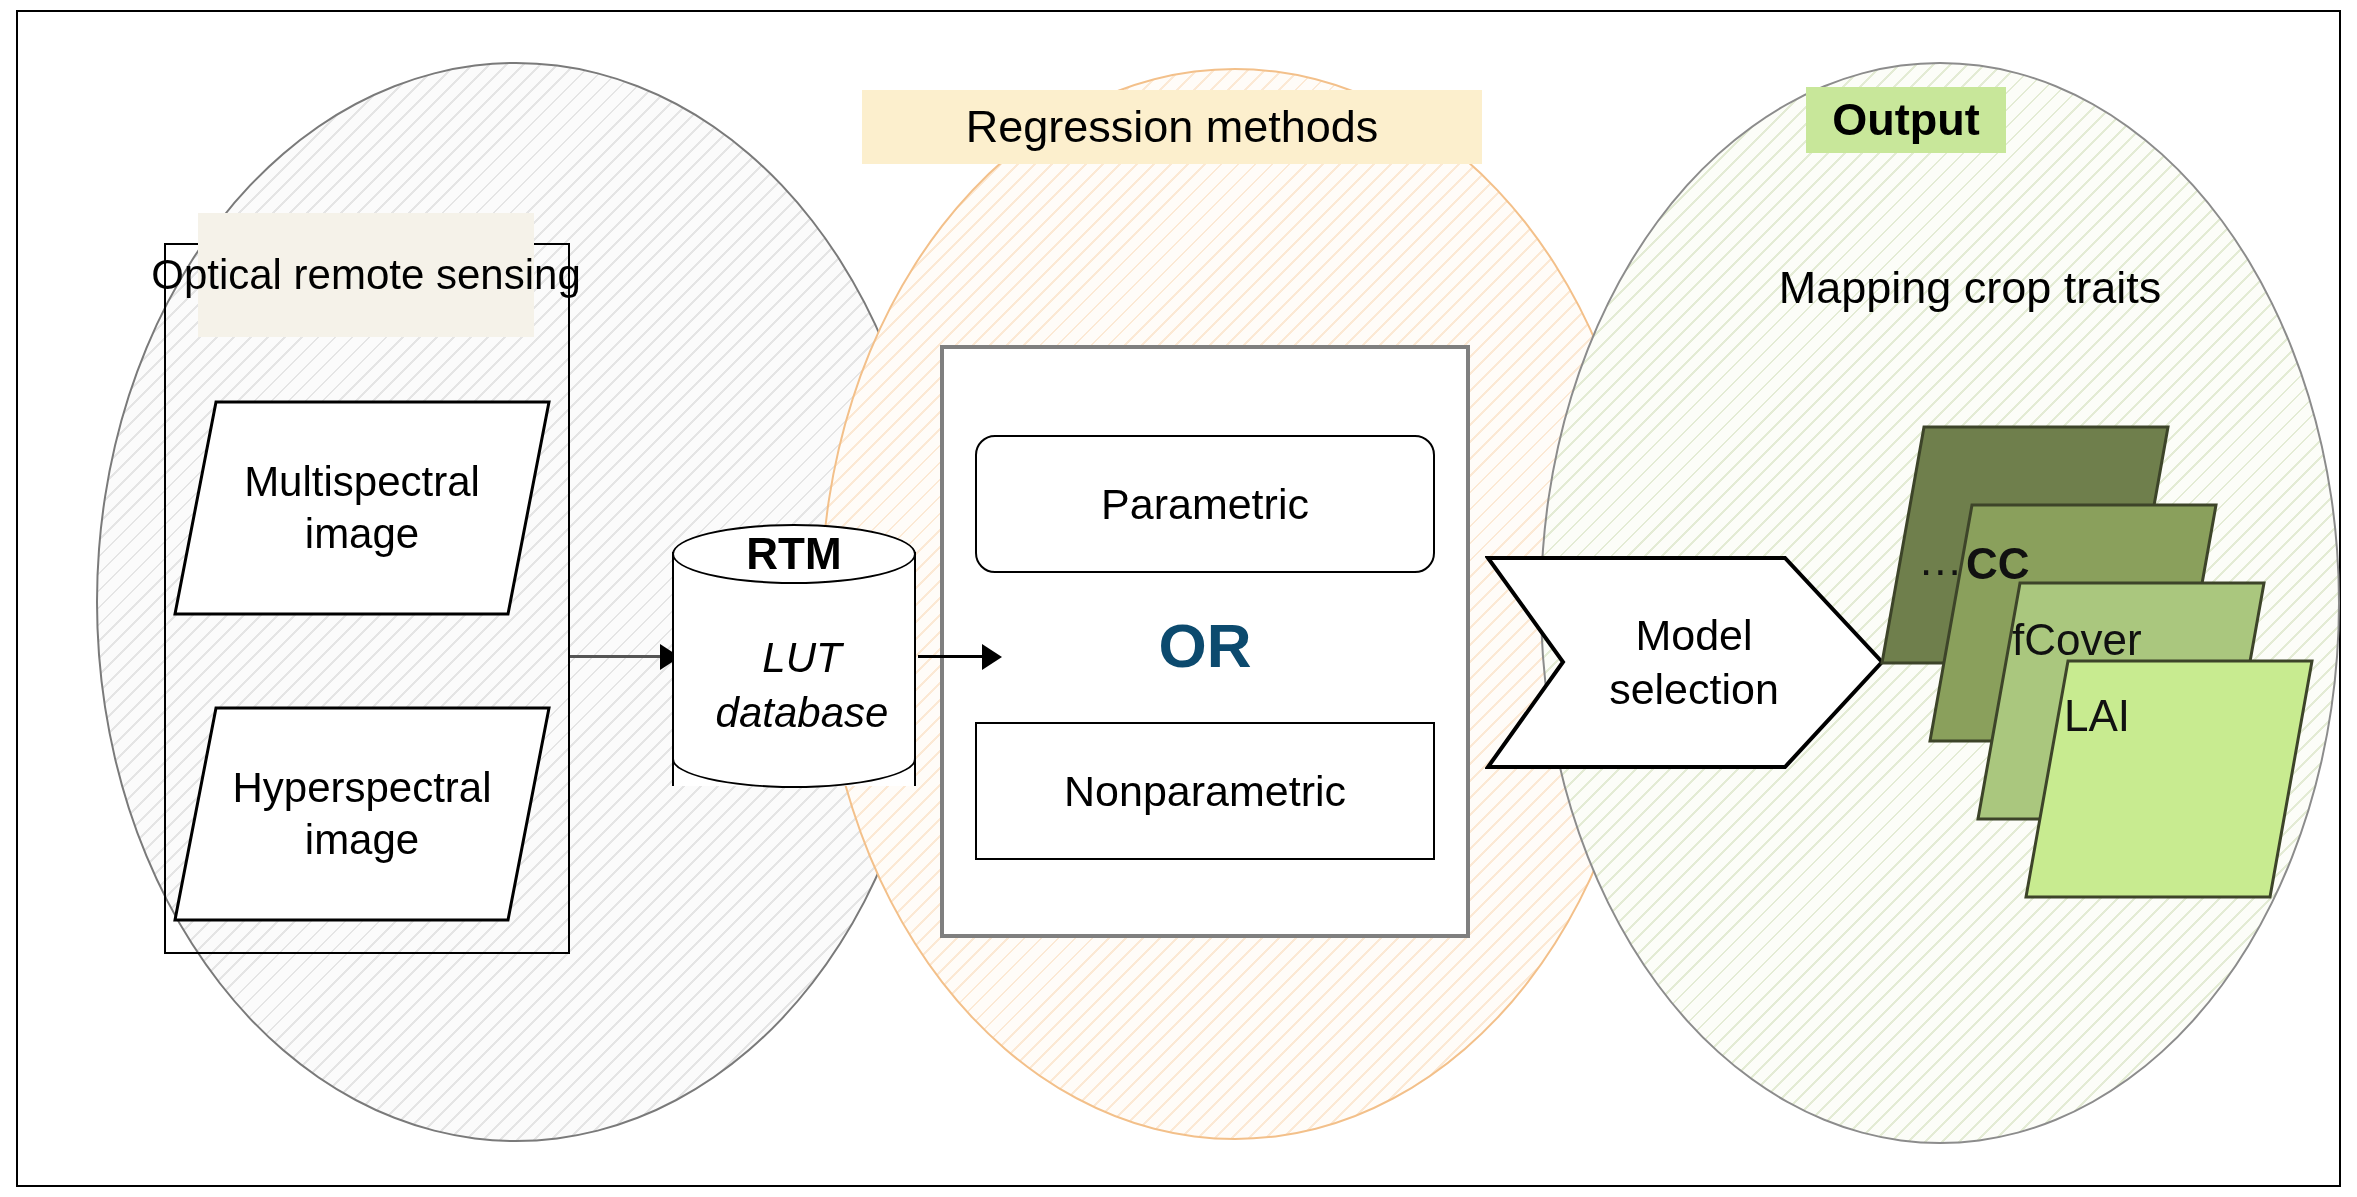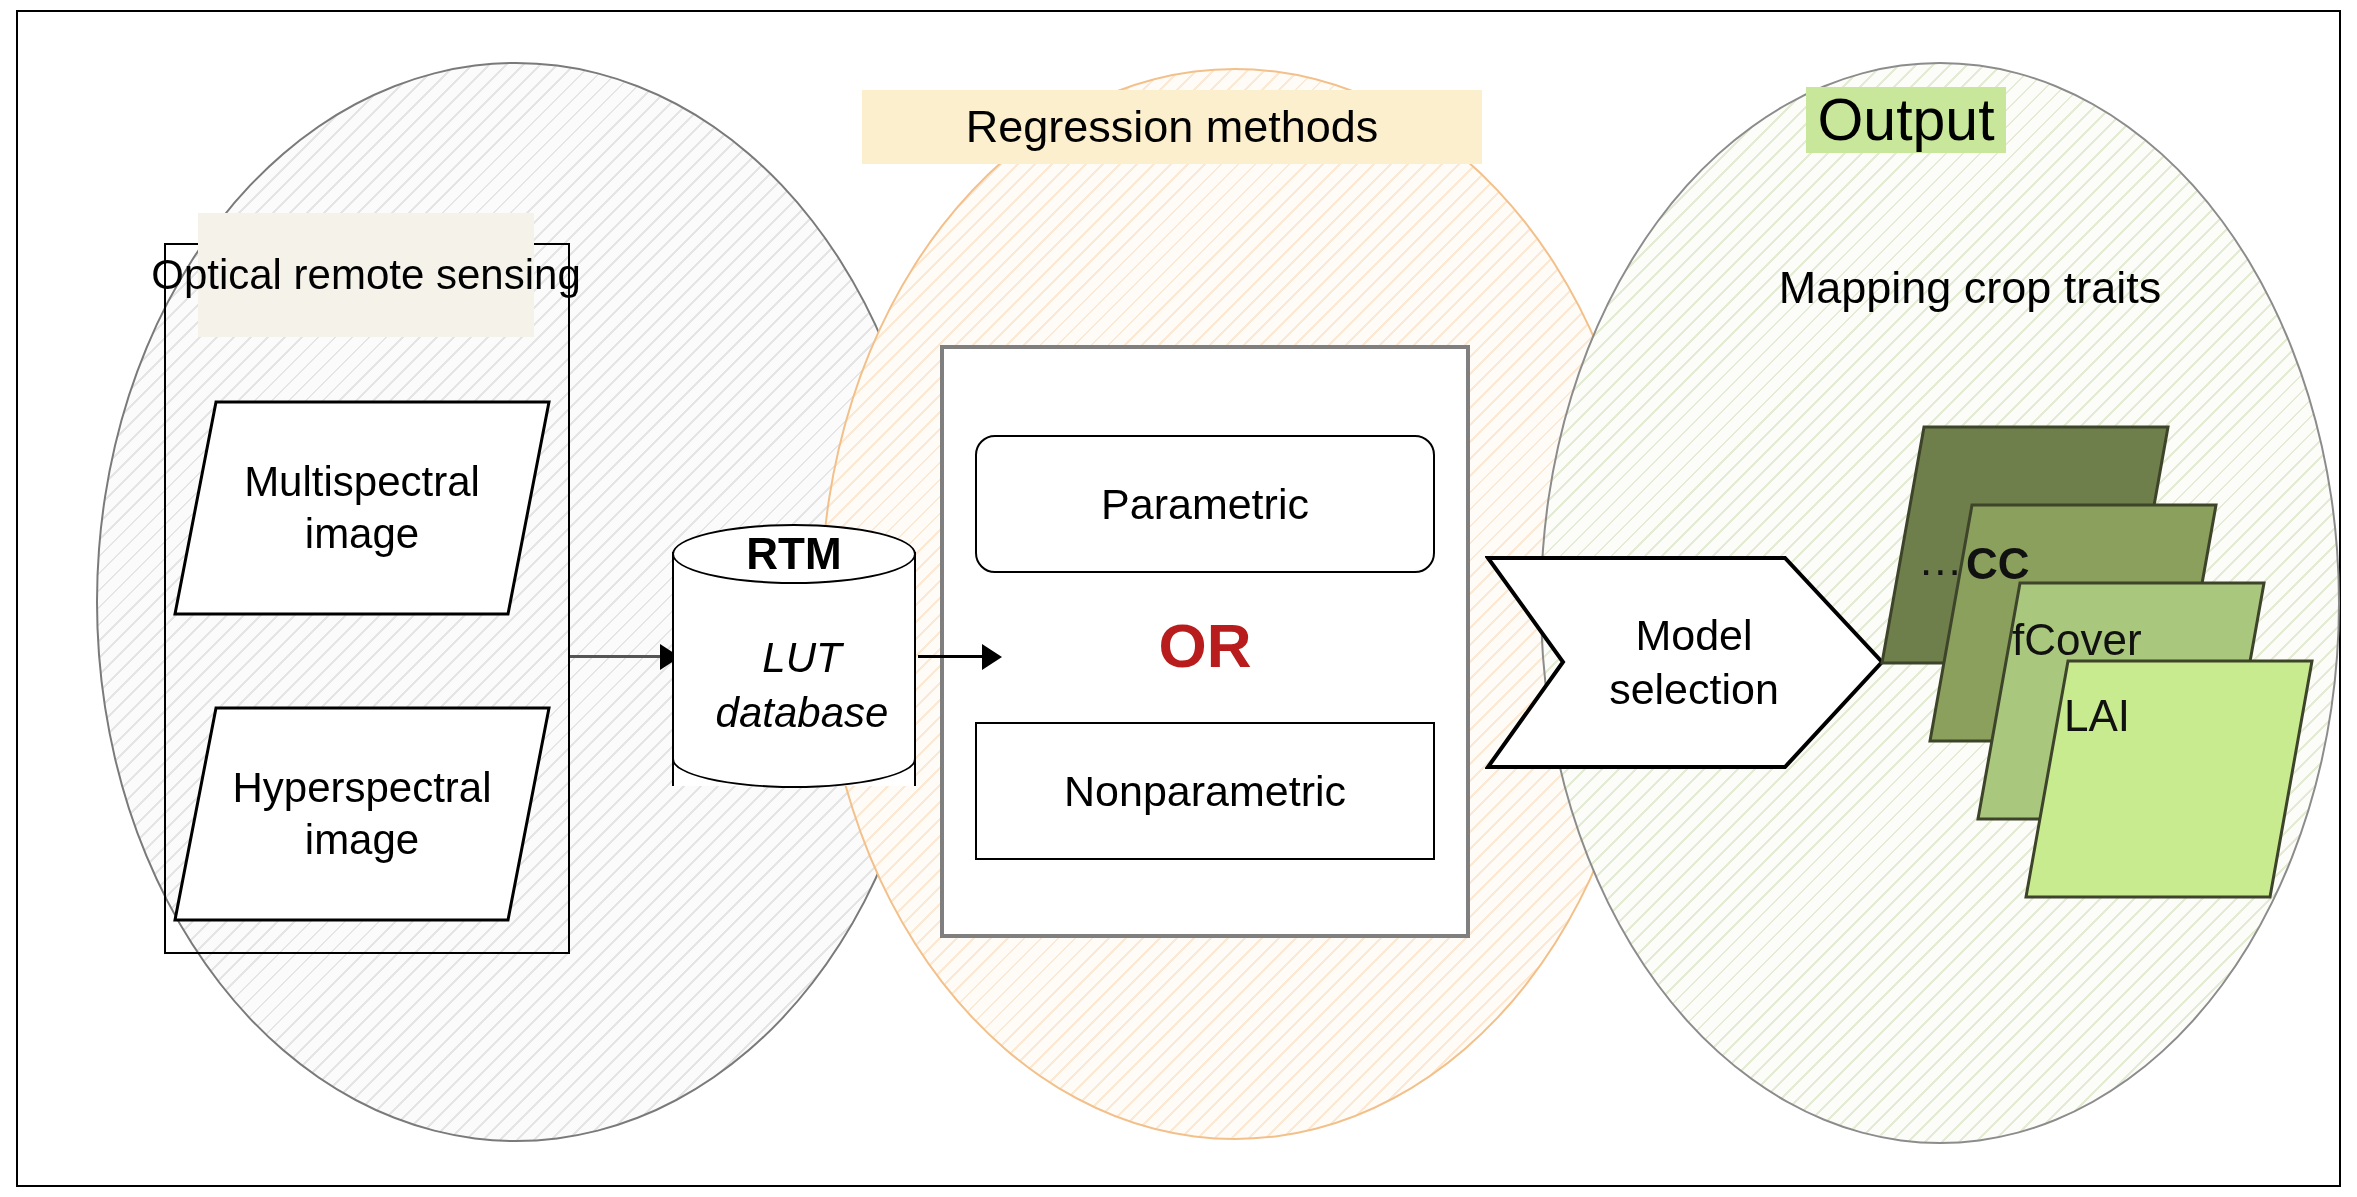--- a/index.html
+++ b/index.html
@@ -65,21 +65,21 @@
     font-size:46px; font-weight:bold;
   }
   #chip-regression{
     left:862px; top:90px; width:620px; height:74px;
     background:#fcefcd;
     font-size:45px; font-weight:normal;
   }
   #chip-output{
     left:1806px; top:87px; width:200px; height:66px;
     background:#c8e79a;
-    font-size:59px; font-weight:normal;
+    font-size:45px; font-weight:bold;
   }
 
   
   #group-optical{
     position:absolute;
     left:164px; top:243px; width:406px; height:711px;
     border:2px solid #000;
     background:transparent;
     z-index:20;
   }
@@ -151,21 +151,21 @@
     border:2px solid #000; background:#fff;
     display:flex; align-items:center; justify-content:center;
     font-size:43px;
     z-index:26;
   }
   #reg-parametric{ left:975px; top:435px;border-radius:20px; }
   #reg-nonparametric{ left:975px; top:722px; }
   #reg-or{
     position:absolute; left:975px; top:590px; width:460px; height:110px;
     display:flex; align-items:center; justify-content:center;
-    font-size:62px; font-weight:bold; color:#b91c1c;
+    font-size:62px; font-weight:bold; color:#0c4a6e;
     z-index:26;
   }
 
   
   #chevron{
     position:absolute; left:1485px; top:555px; width:400px; height:215px;
     z-index:30;
   }
   #chev-text{
     position:absolute; left:0; top:0; width:400px; height:215px;

